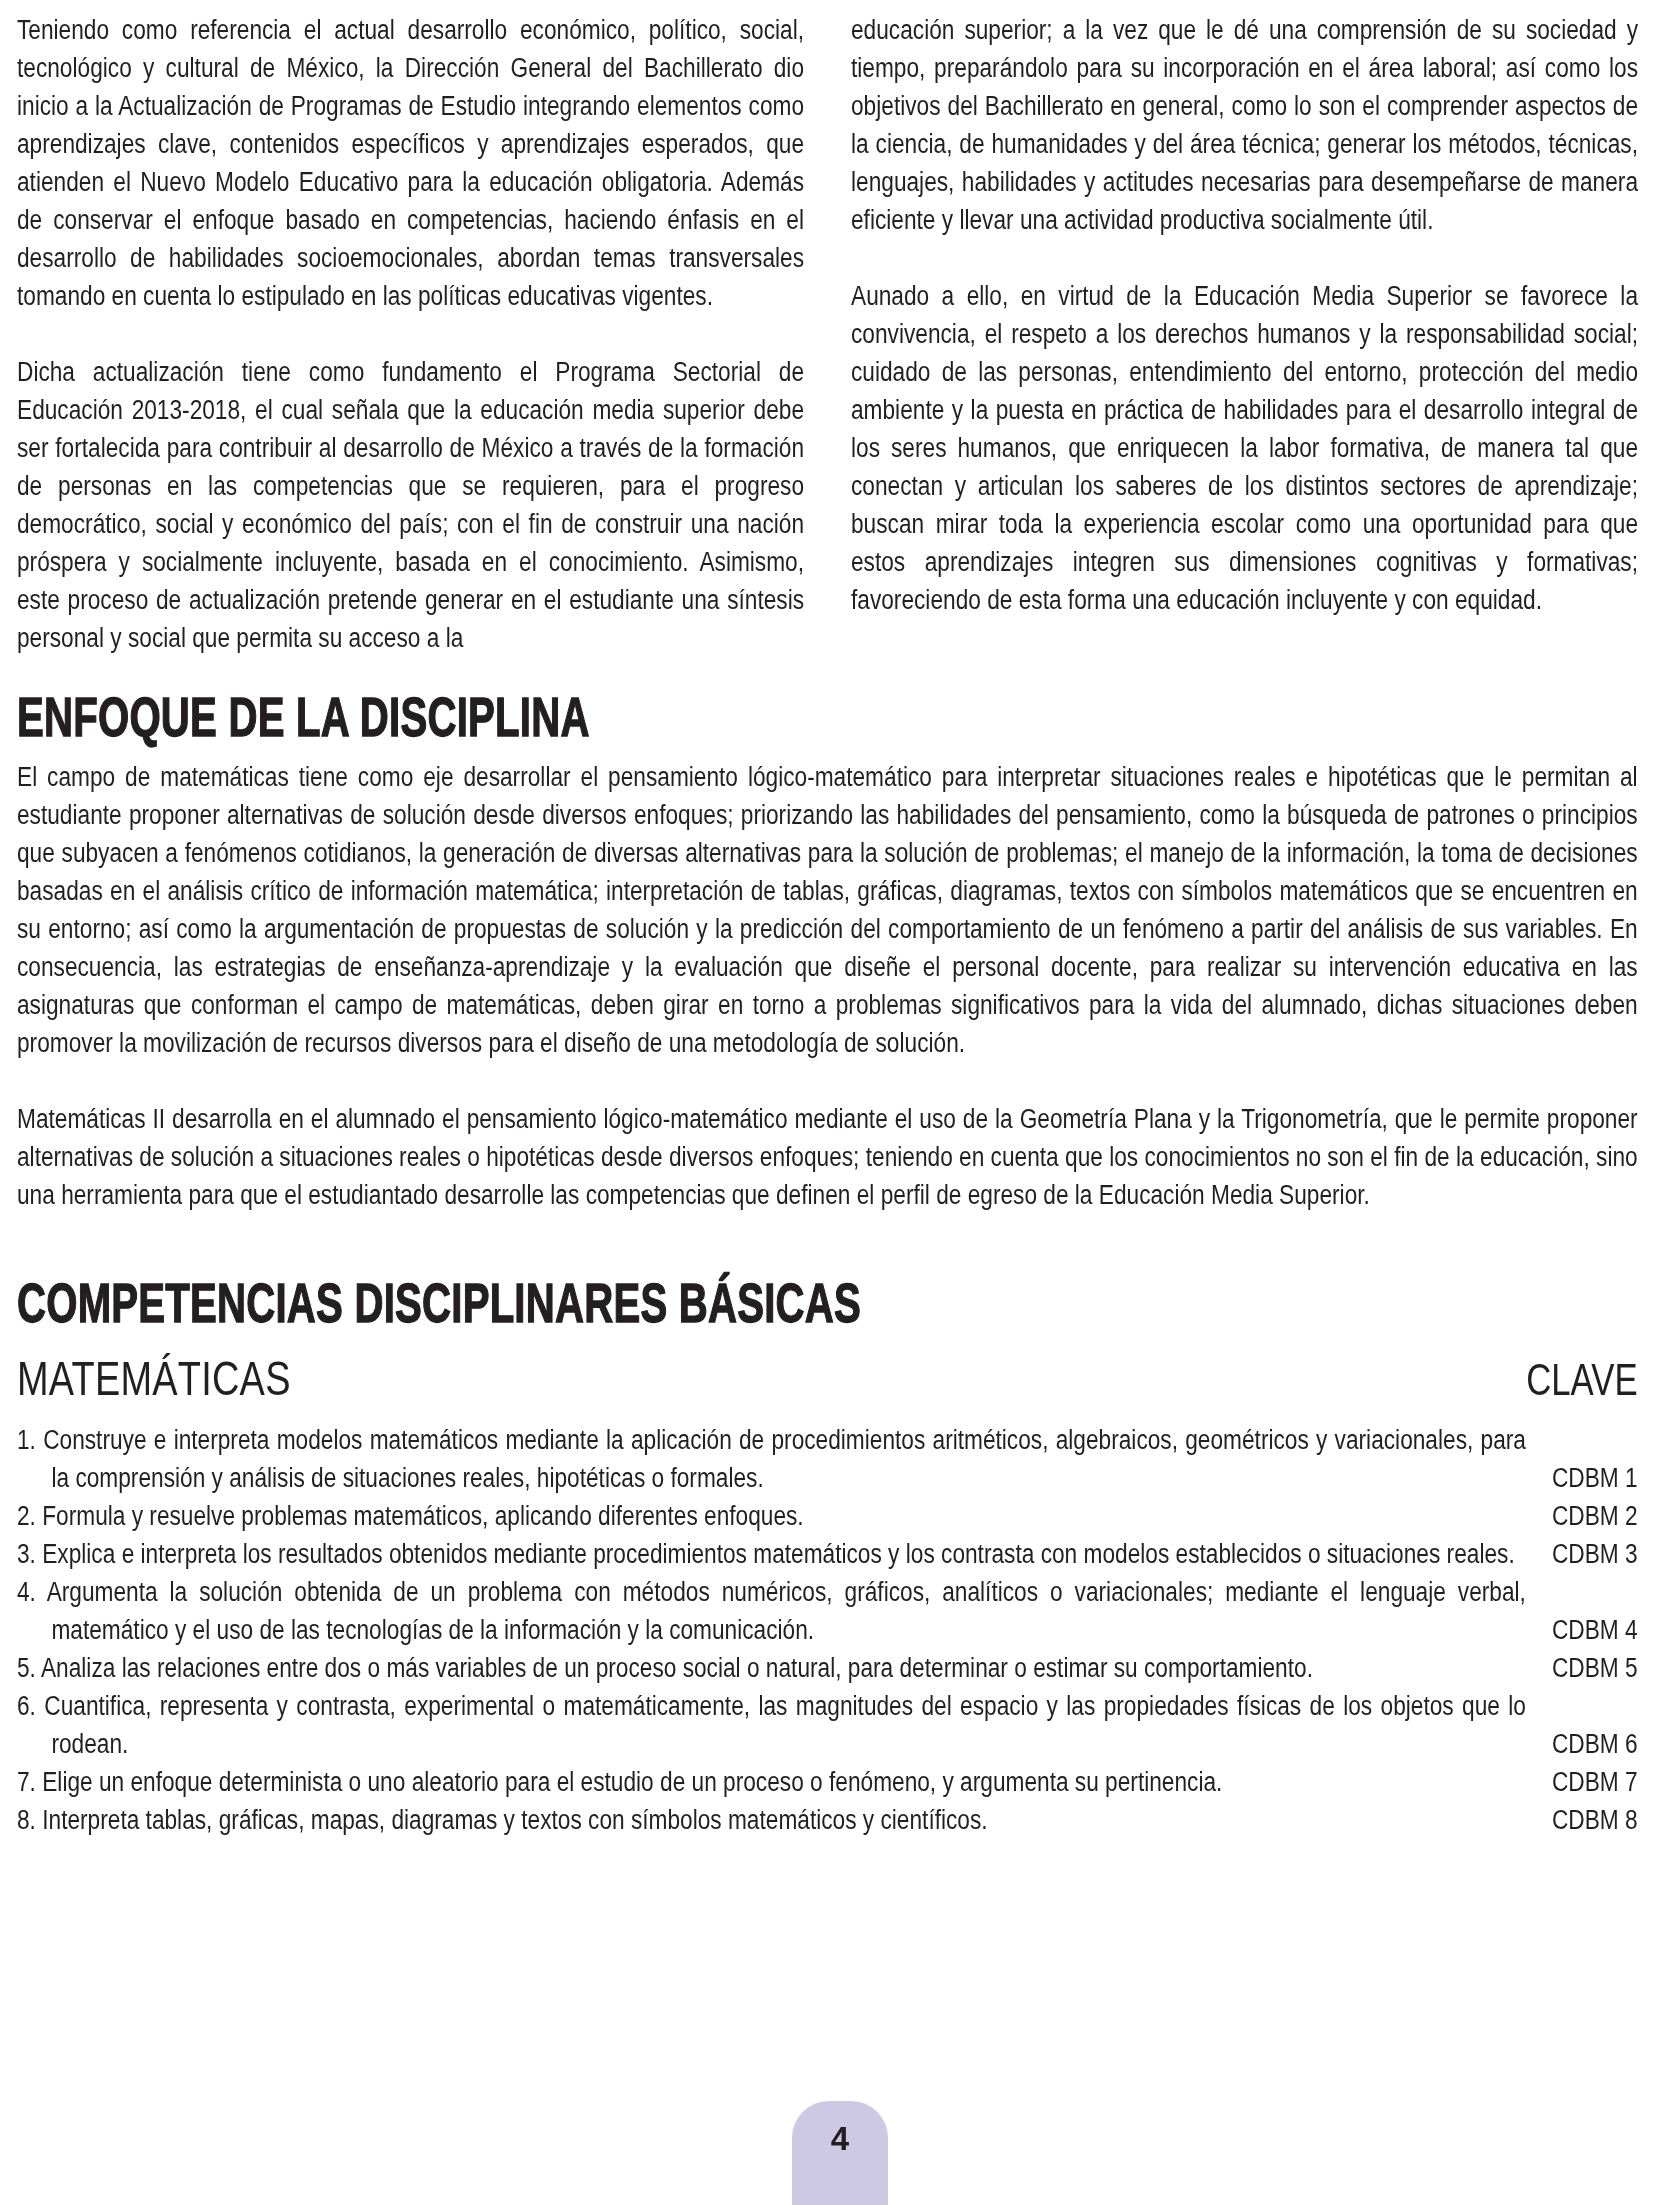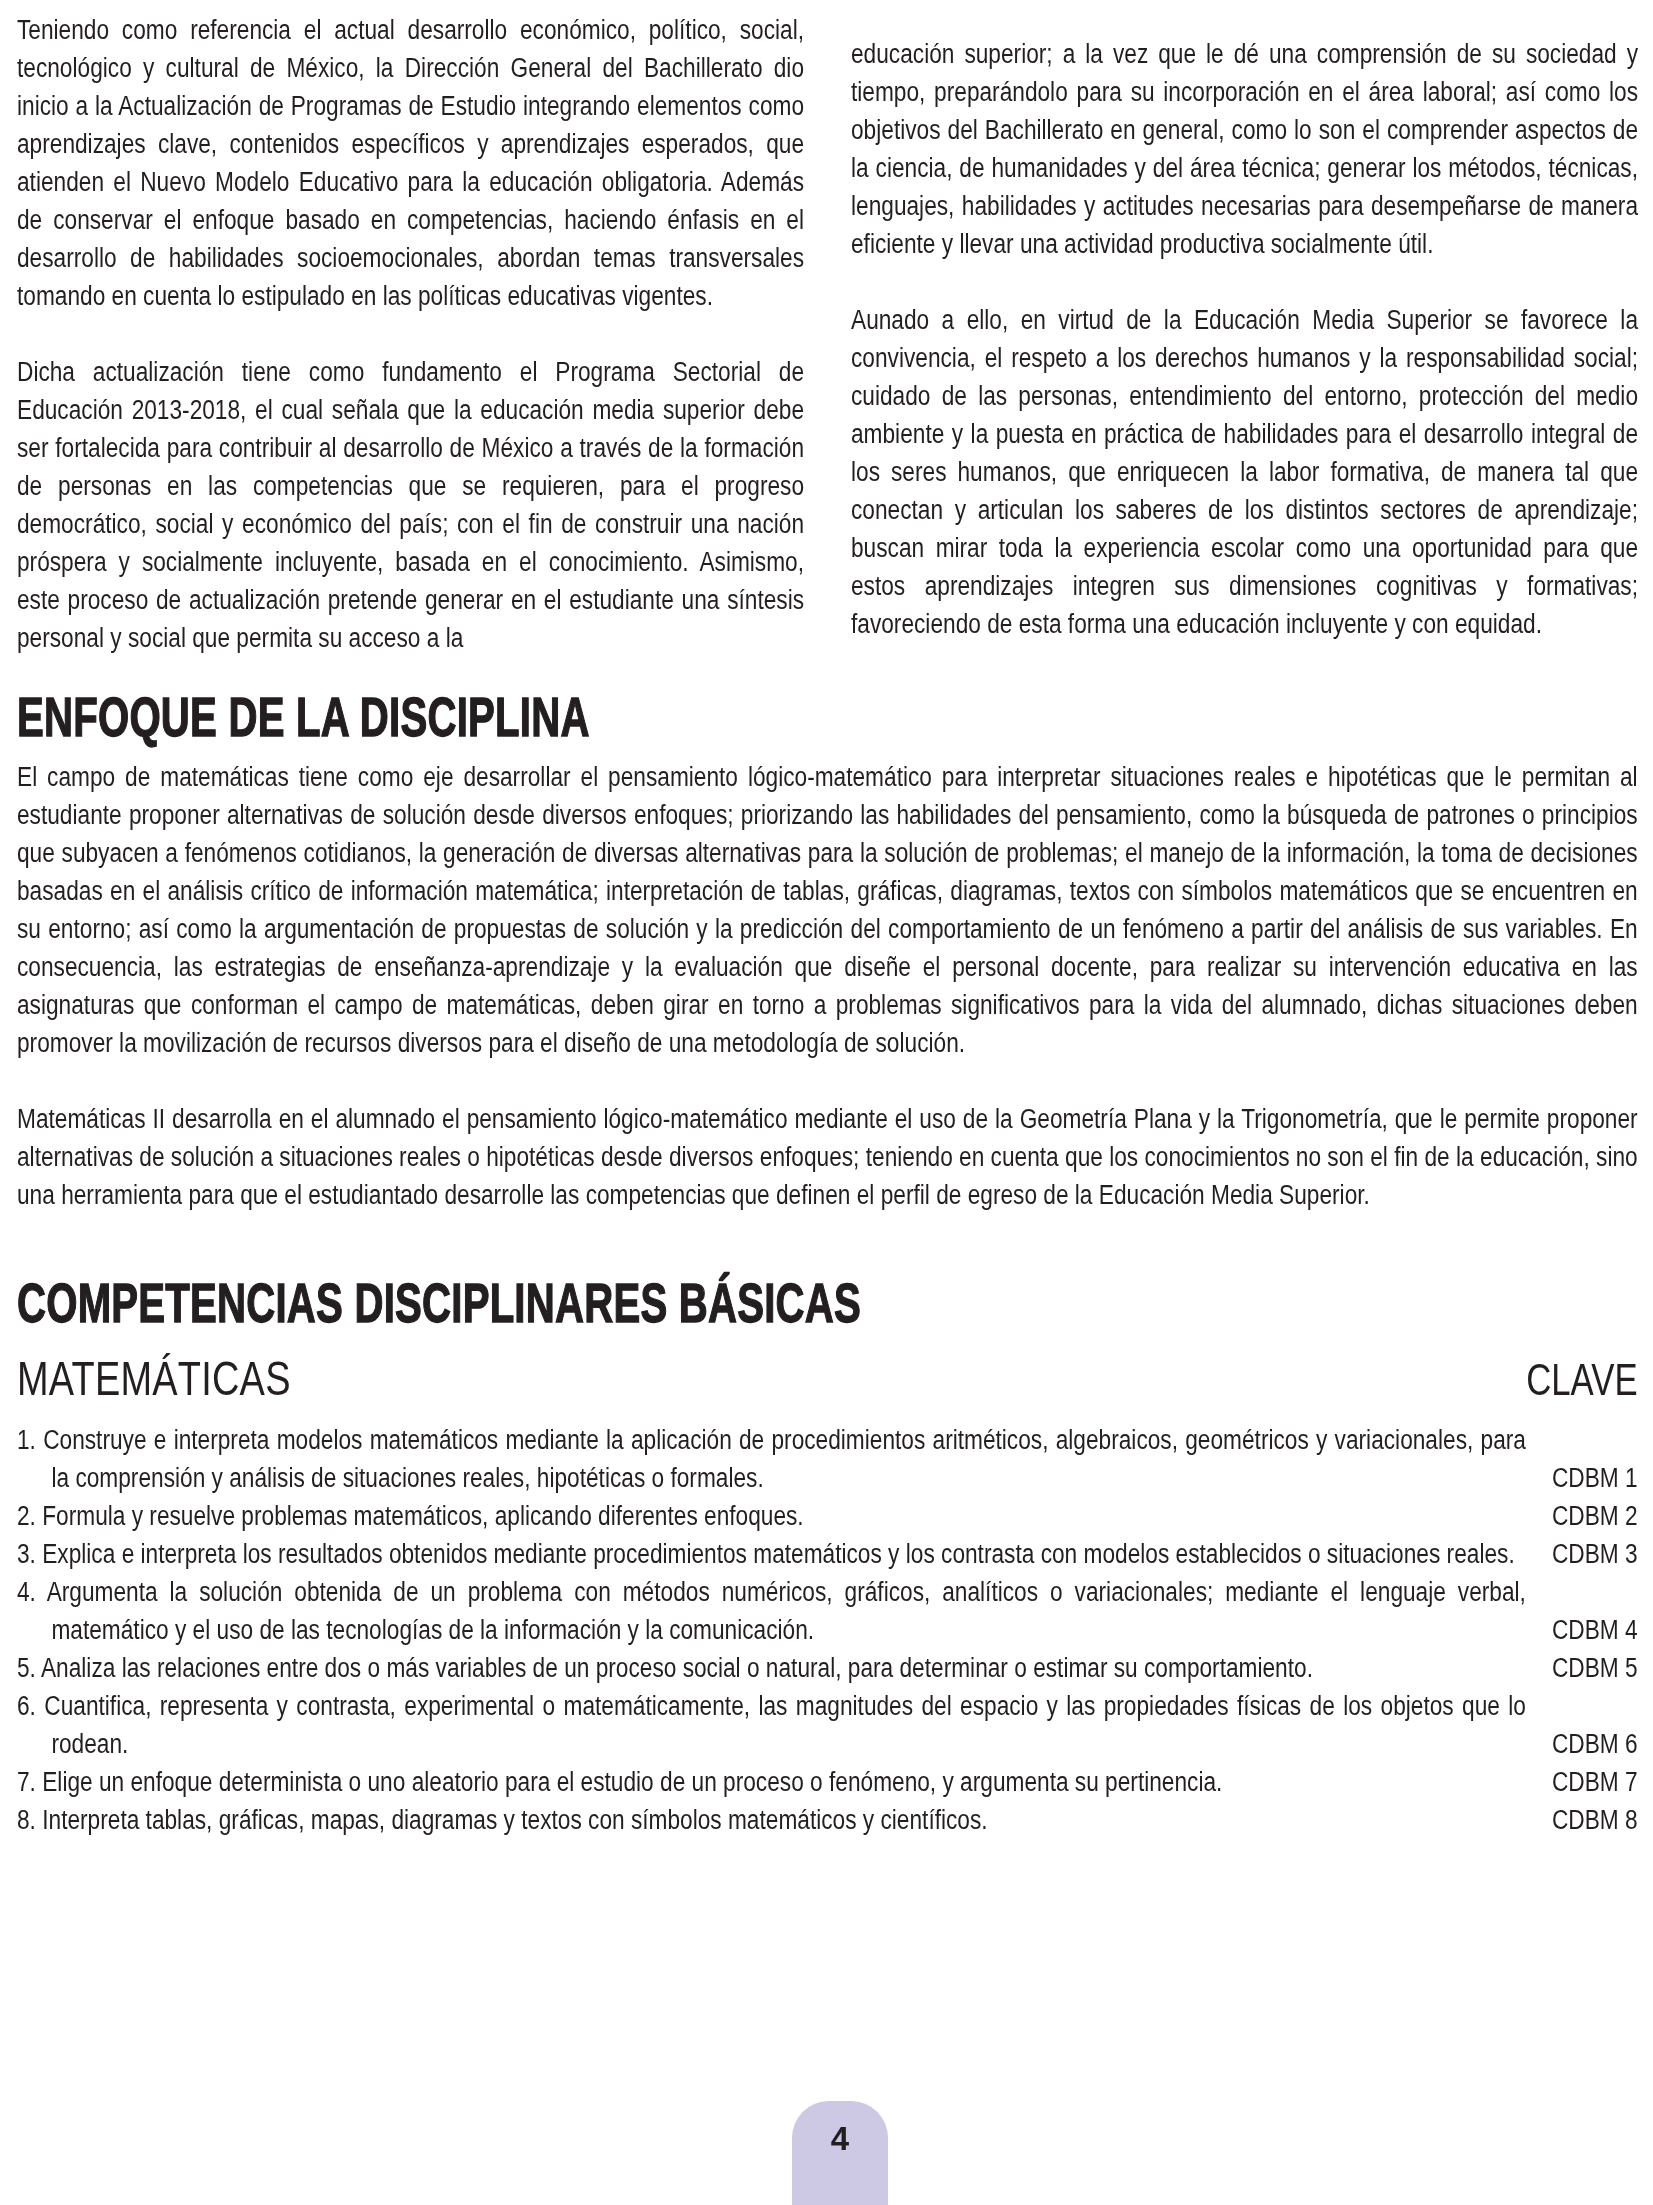--- a/index.html
+++ b/index.html
@@ -11,21 +11,21 @@
   .page-inner { padding:10.7px 16.7px 0 16.7px; }
 
   
   .cond   { transform:scaleX(0.84); transform-origin:0 0; width:119.05%; }
   .body-text { font-size:27px; line-height:38px; text-align:justify; }
   p { margin:0; }
   .para-gap { margin-top:38px; }
 
   .columns { display:flex; }
   .col { width:787px; flex:0 0 787px; }
-  .col + .col { margin-left:47px;margin-top:24px; }
+  .col + .col { margin-left:47px; }
 
   .h-black {
     margin:0; font-size:55px; line-height:56px; font-weight:bold;
     letter-spacing:0.3px; white-space:nowrap;
     transform:scaleX(0.73); transform-origin:0 0; width:137%;
     -webkit-text-stroke:1.3px #231f20;
   }
   .enfoque-heading   { margin-top:32px; }
   .enfoque-body      { margin-top:13.3px; }
   .competencias-heading { margin-top:61px; }

